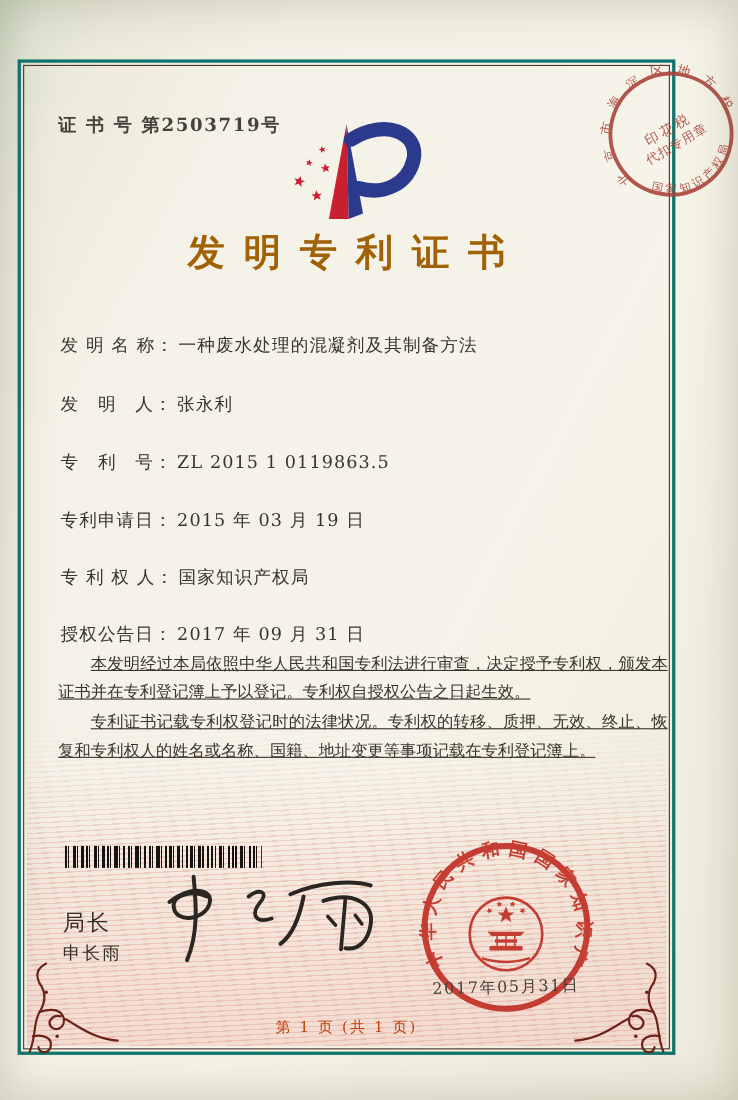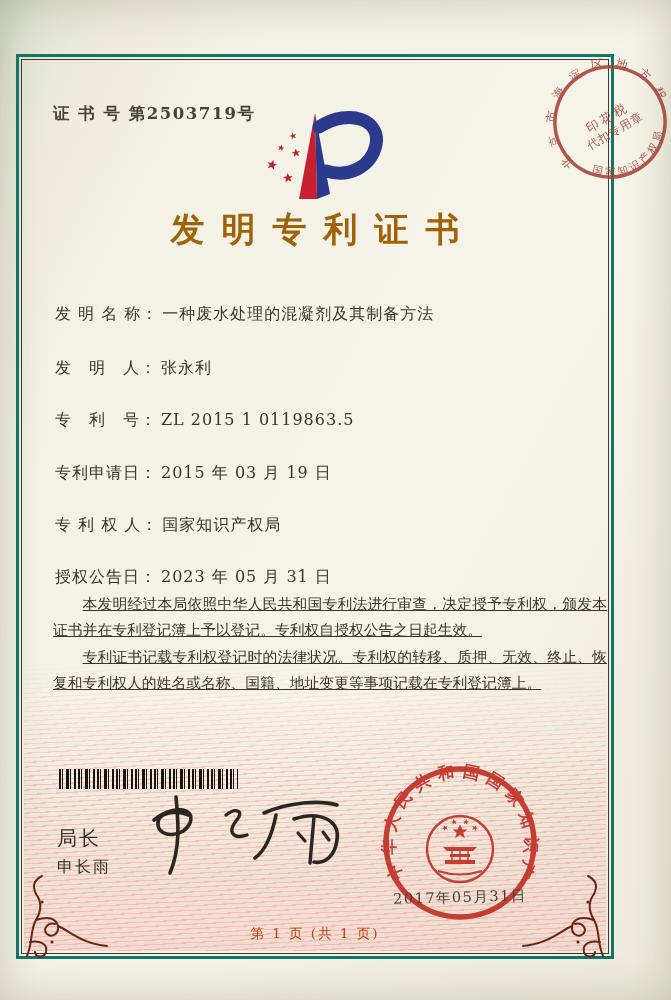--- a/index.html
+++ b/index.html
@@ -106,21 +106,21 @@
   <div class="field" style="top:353px">
     <span class="lab">专　利　号：</span><span class="val">ZL 2015 1 0119863.5</span>
   </div>
   <div class="field" style="top:406px">
     <span class="lab">专利申请日：</span><span class="val">2015 年 03 月 19 日</span>
   </div>
   <div class="field" style="top:458px">
     <span class="lab">专 利 权 人：</span><span class="val">国家知识产权局</span>
   </div>
   <div class="field" style="top:510px">
-    <span class="lab">授权公告日：</span><span class="val">2023 年 05 月 31 日</span>
+    <span class="lab">授权公告日：</span><span class="val">2017 年 09 月 31 日</span>
   </div>
 
   <div class="body-text">
     <p>本发明经过本局依照中华人民共和国专利法进行审查，决定授予专利权，颁发本证书并在专利登记簿上予以登记。专利权自授权公告之日起生效。</p>
     <p>专利证书记载专利权登记时的法律状况。专利权的转移、质押、无效、终止、恢复和专利权人的姓名或名称、国籍、地址变更等事项记载在专利登记簿上。</p>
   </div>
 
   <div class="barcode"></div>
 
   <div class="officer-title">局长</div>

